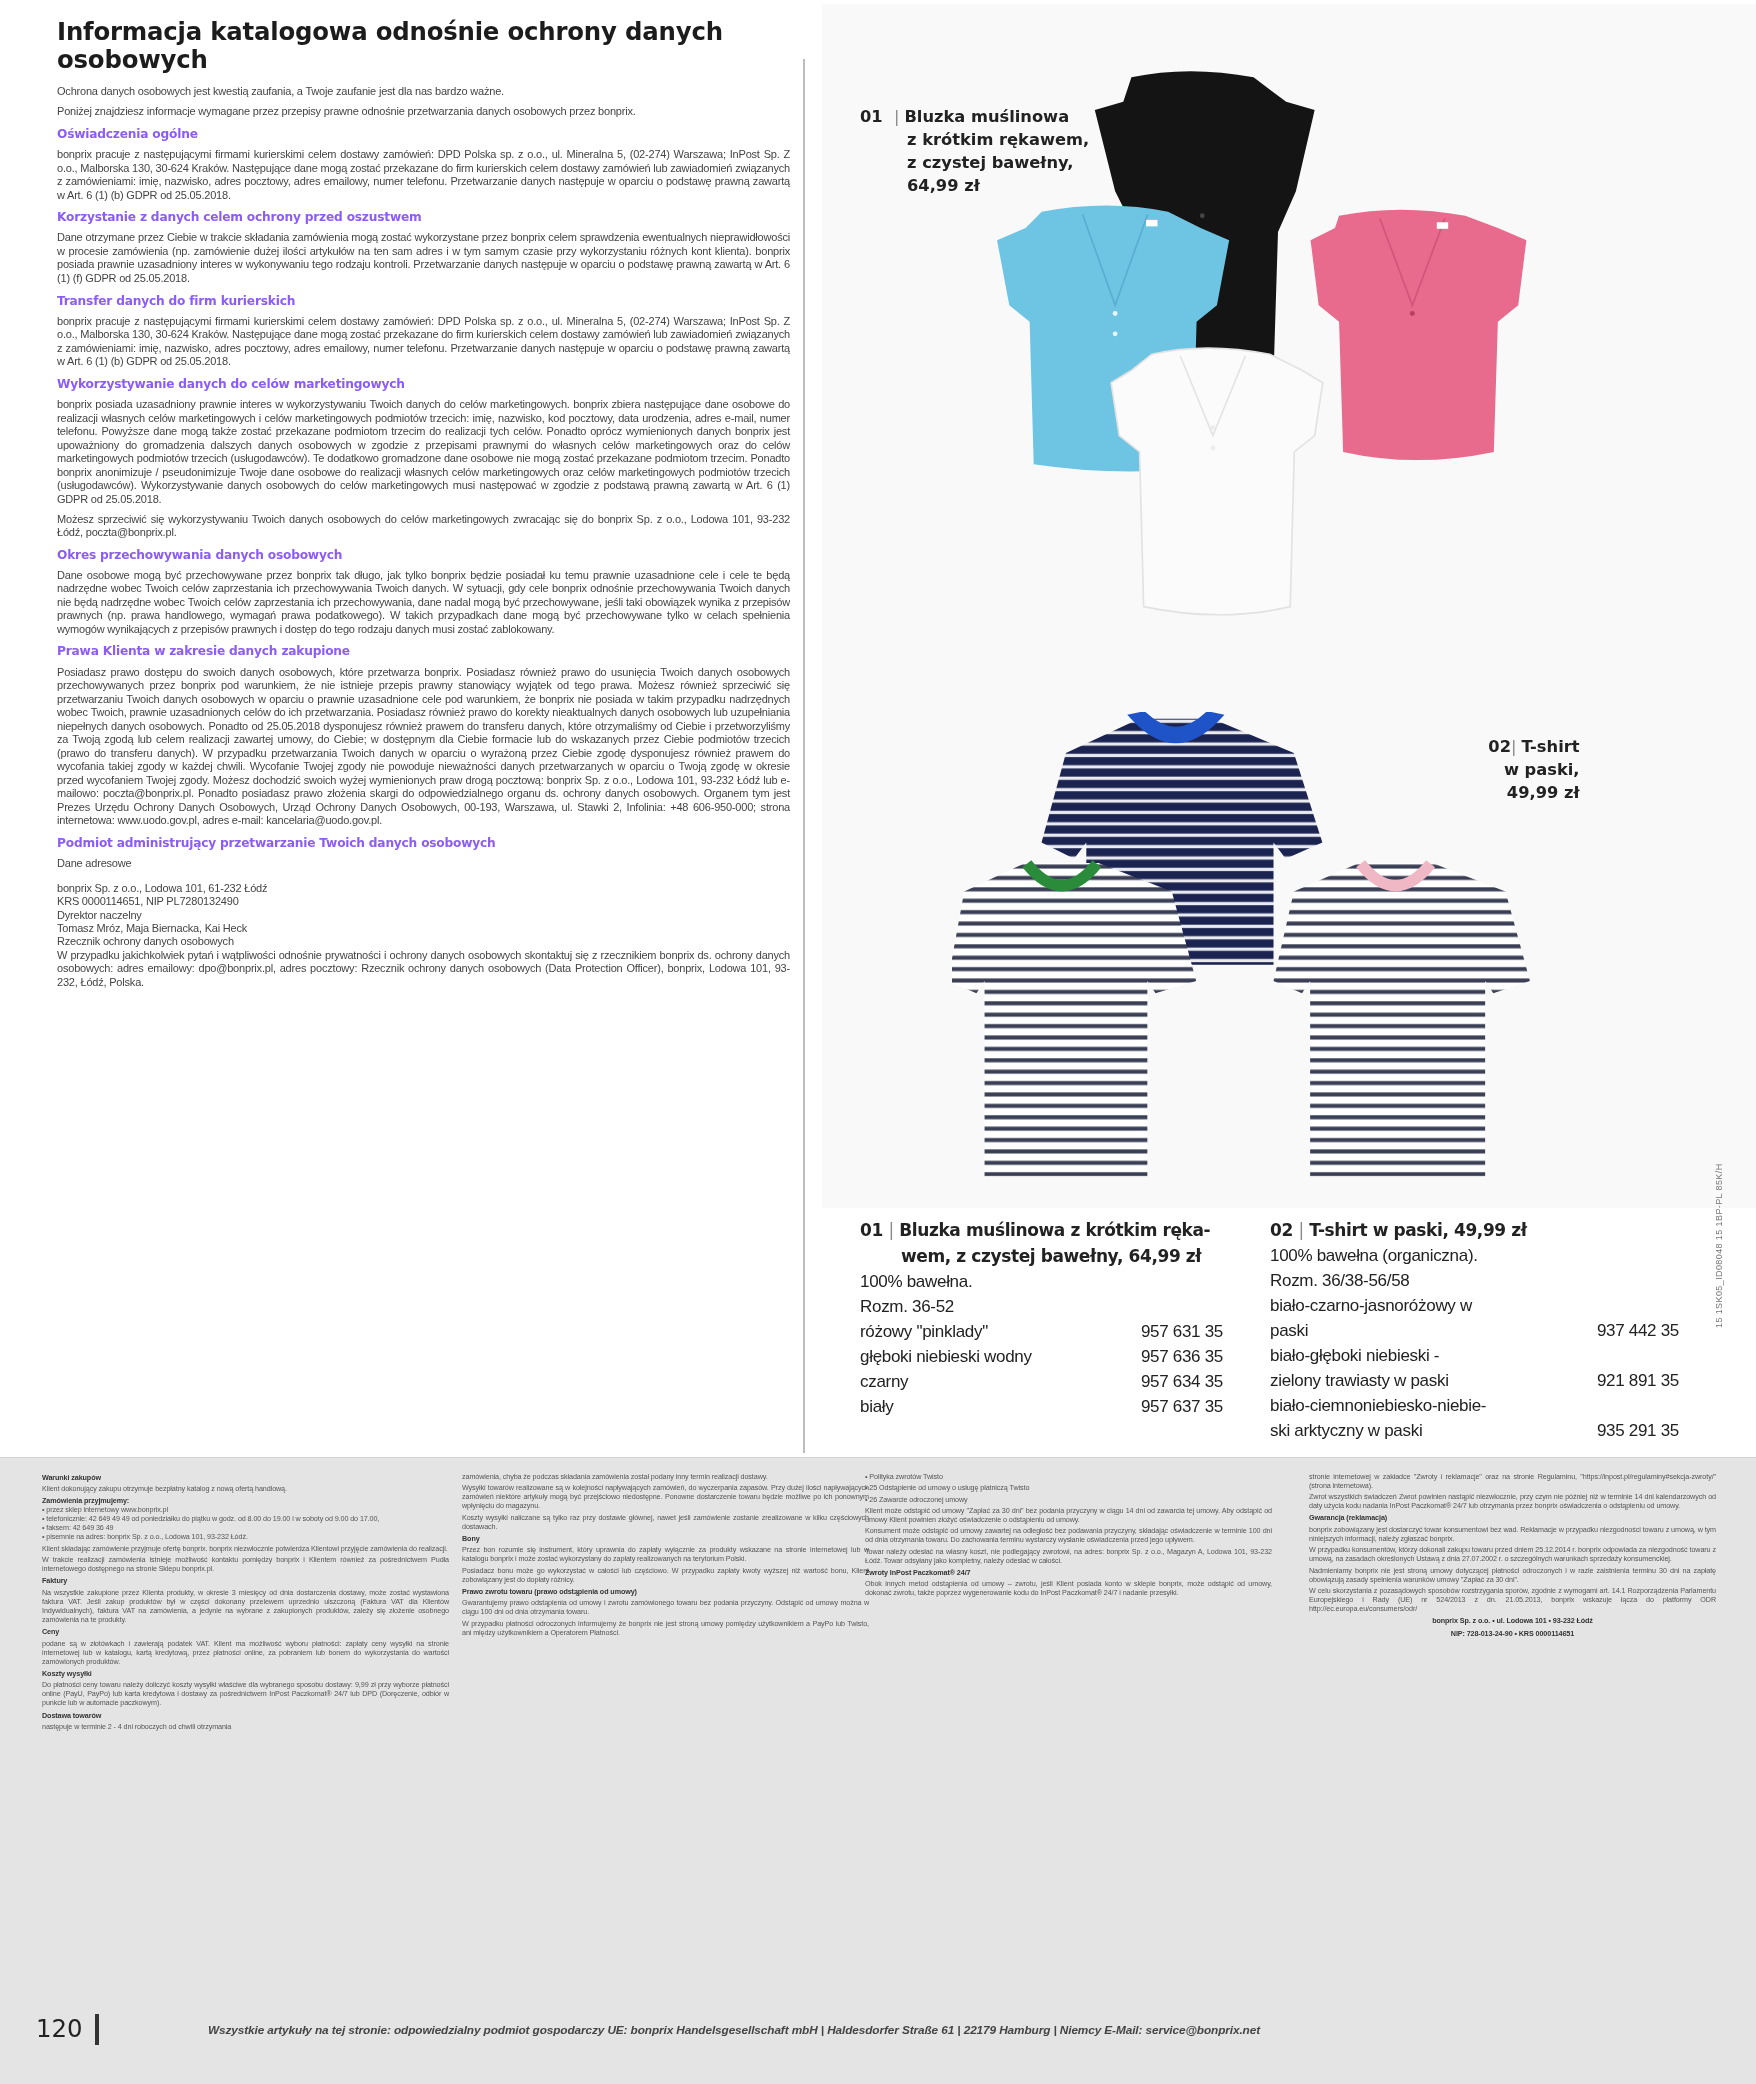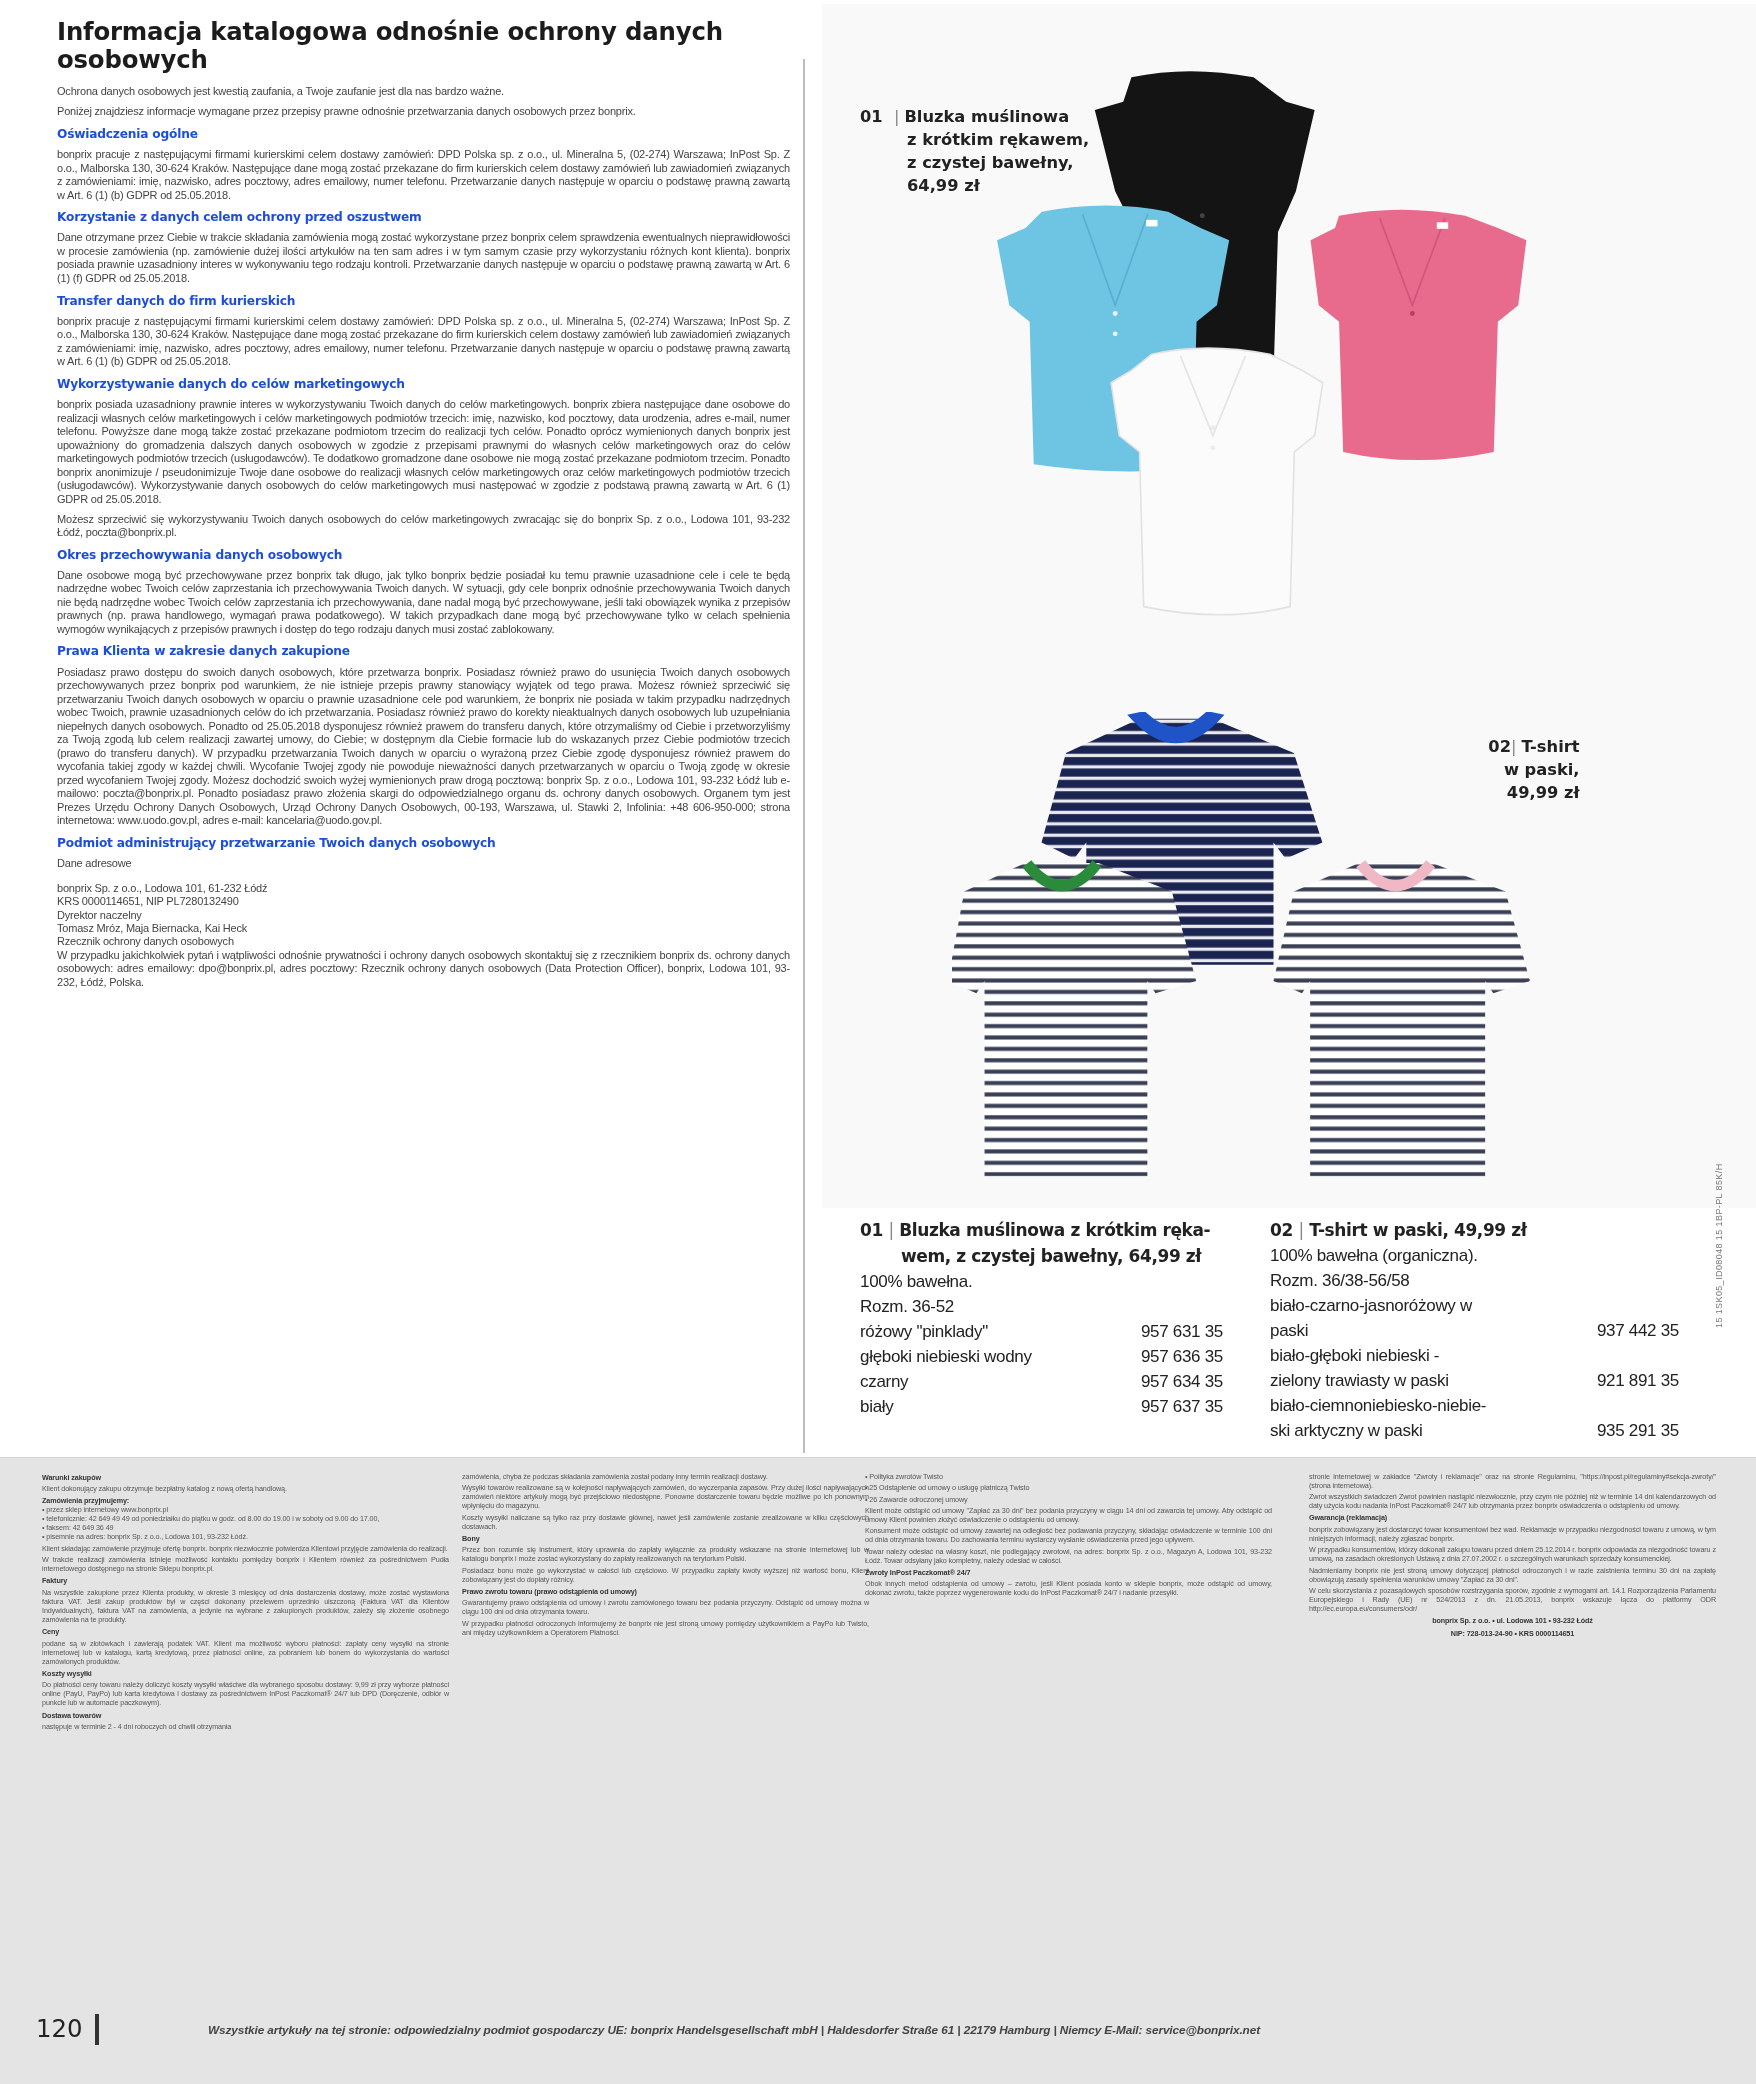--- a/index.html
+++ b/index.html
@@ -17,21 +17,21 @@
   .doc-title {
     font-family: "DejaVu Sans", sans-serif; font-weight: bold; font-size: 24.4px; line-height: 28px;
     color: #1c1c1c; width: 733px; letter-spacing: -0.2px;
   }
   .doc-p {
     font-family: "Liberation Sans", sans-serif; font-size: 11px; line-height: 13.5px; color: #444;
     width: 733px; margin-top: 6.5px; text-align: justify; letter-spacing: -0.2px;
   }
   .doc-h {
     font-family: "DejaVu Sans", sans-serif; font-weight: bold; font-size: 12.2px; line-height: 14.7px;
-    color: #1d4ed8; margin-top: 8.1px; letter-spacing: -0.2px;
+    color: #8b5cf6; margin-top: 8.1px; letter-spacing: -0.2px;
   }
   .doc-lines { font-family: "Liberation Sans", sans-serif; font-size: 11px; line-height: 13.4px; color: #444; margin-top: 6.5px; width: 733px; text-align: justify; letter-spacing: -0.2px;}
 
   
   .right-col {
     position: absolute; left: 822px; top: 4px; width: 934px; height: 1204px; background: #f9f9f9;
   }
   .label-01 {
     position: absolute; left: 38px; top: 101px; font-family: "DejaVu Sans", sans-serif; font-weight: bold;
     font-size: 16.3px; line-height: 23px; color: #222;

